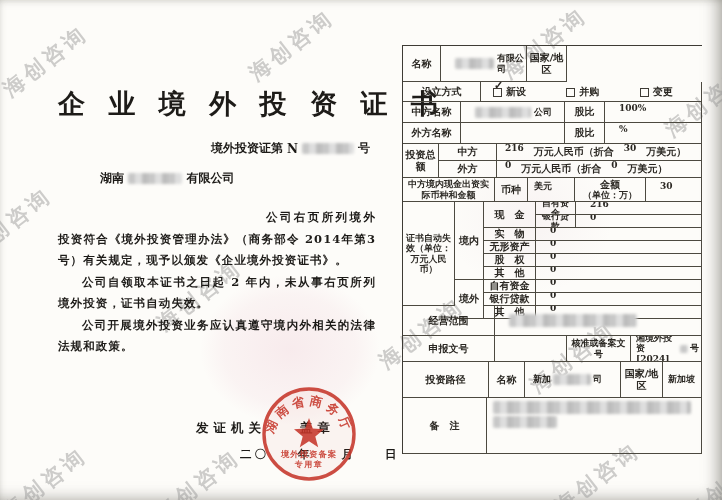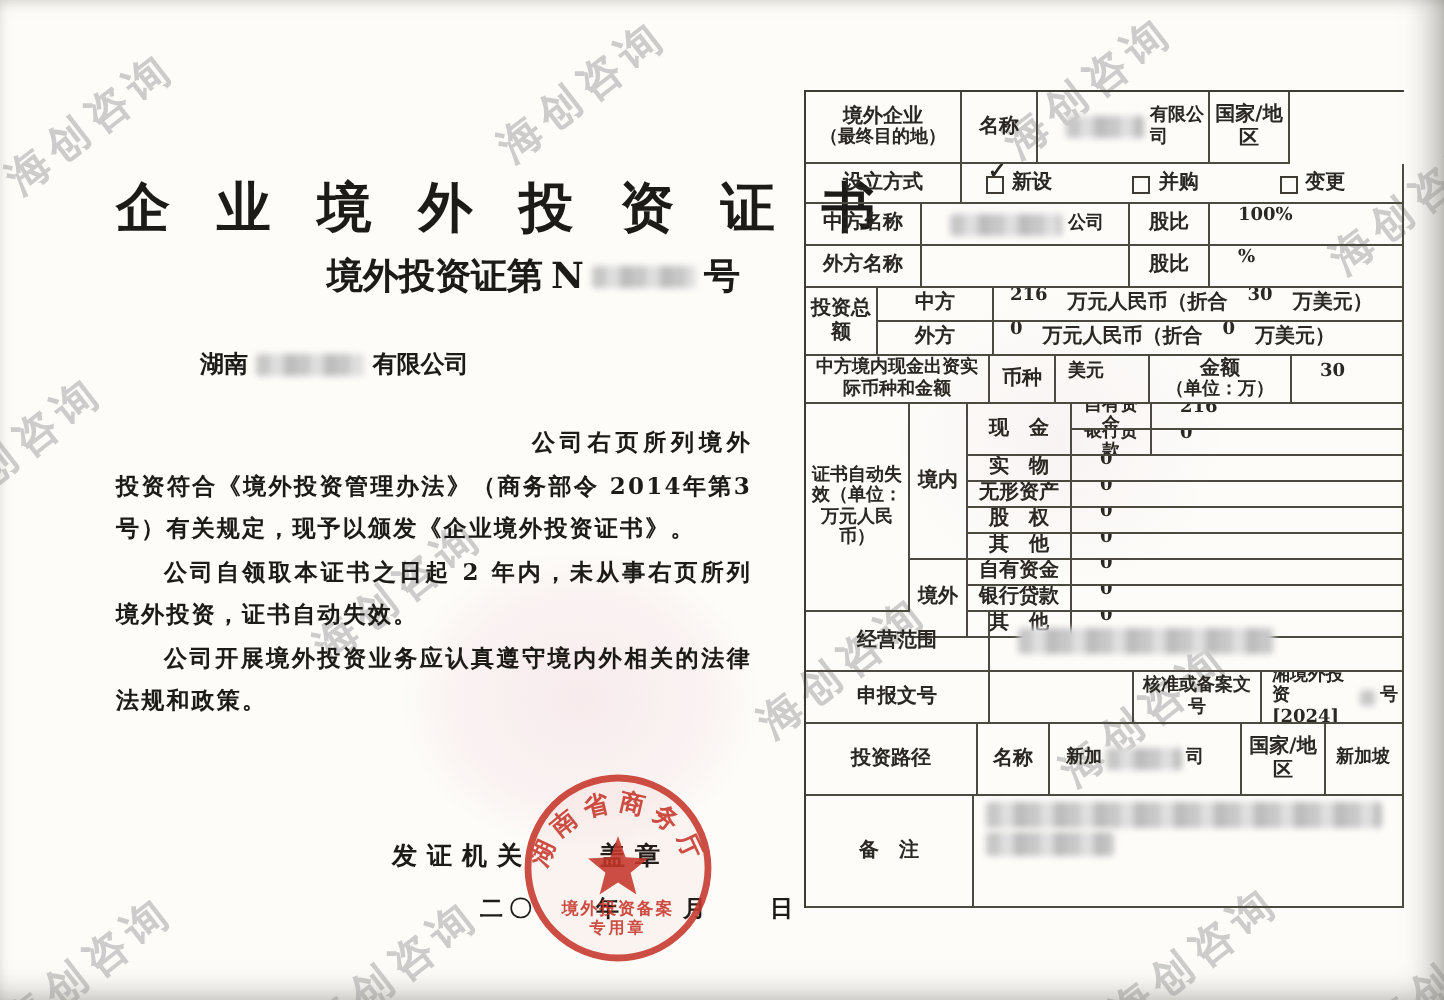--- a/index.html
+++ b/index.html
@@ -15,23 +15,23 @@
         background:radial-gradient(closest-side, rgba(215,130,160,.14), rgba(215,130,160,.07) 55%, transparent 75%); }
   .r2 { left:420px; top:120px; width:220px; height:200px;
         background:radial-gradient(closest-side, rgba(190,140,170,.08), transparent 75%); }
   
   .blur { display:inline-block; vertical-align:middle; height:11px; border-radius:2px;
           background:repeating-linear-gradient(90deg,#c7c7c7 0 7px,#dedede 7px 14px,#bdbdbd 14px 20px);
           filter:blur(1.6px); }
   
   .left-page { position:absolute; left:58px; top:86px; width:318px; color:#1d1b18; }
   .cert-title { text-align:center; font-size:27px; font-weight:bold; letter-spacing:7px; white-space:nowrap; }
-  .cert-sub { margin-top:4px; display:flex; justify-content:flex-end; align-items:center;
-              font-size:18px; font-weight:bold; padding-right:6px; gap:4px; }
-  .company-line { margin-top:24px; padding-left:42px; font-size:12px; font-weight:bold; }
+  .cert-sub { margin-top:18px; display:flex; justify-content:flex-end; align-items:center;
+              font-size:12px; font-weight:bold; padding-right:6px; gap:4px; }
+  .company-line { margin-top:13px; padding-left:42px; font-size:12px; font-weight:bold; }
   .paras { margin-top:20px; font-size:11.5px; font-weight:bold; line-height:21.5px;
            text-align:justify; letter-spacing:1.1px; }
   .paras p.p-first { text-indent:208px; }
   .paras p.p-rest  { text-indent:24px; }
   .issuer-line { position:absolute; left:196px; top:420px; display:flex; gap:34px;
                  font-size:12.5px; font-weight:bold; letter-spacing:5px; color:#1d1b18; white-space:nowrap; }
   .date-line { position:absolute; left:240px; top:447px; font-size:11.5px; font-weight:bold;
                letter-spacing:3px; color:#1d1b18; white-space:nowrap; }
   .stamp { position:absolute; left:259px; top:384px; width:100px; height:100px; opacity:.88; }
   
@@ -108,26 +108,20 @@
     <text font-size="12.5" fill="#c6362a" font-weight="bold" letter-spacing="4">
       <textPath href="#arcTop" startOffset="50%" text-anchor="middle">湖南省商务厅</textPath>
     </text>
     <text x="50" y="73" text-anchor="middle" font-size="8.4" fill="#c6362a" font-weight="bold" letter-spacing="1">境外投资备案</text>
     <text x="50" y="82.5" text-anchor="middle" font-size="8" fill="#c6362a" font-weight="bold" letter-spacing="1.5">专用章</text>
   </svg>
 
   <div class="tbl">
 
     <div class="row" style="height:36px">
-      <div class="c" style="flex:0 0 78px">
-        <span class="stack">
-            <span class="stack">境外企业</span>
-            <span class="stack small">（最终目的地）</span>
-          </span>
-      </div>
       <div class="c" style="flex:0 0 38px">名称</div>
       <div class="c v" style="flex:0 0 86px">
         <span class="blur" style="width:52px;margin-right:3px"></span>
         <span class="small">有限公司</span>
       </div>
       <div class="c" style="flex:0 0 40px">国家/地区</div>
     </div>
 
     <div class="row" style="height:20px">
       <div class="c" style="flex:0 0 78px">设立方式</div>

